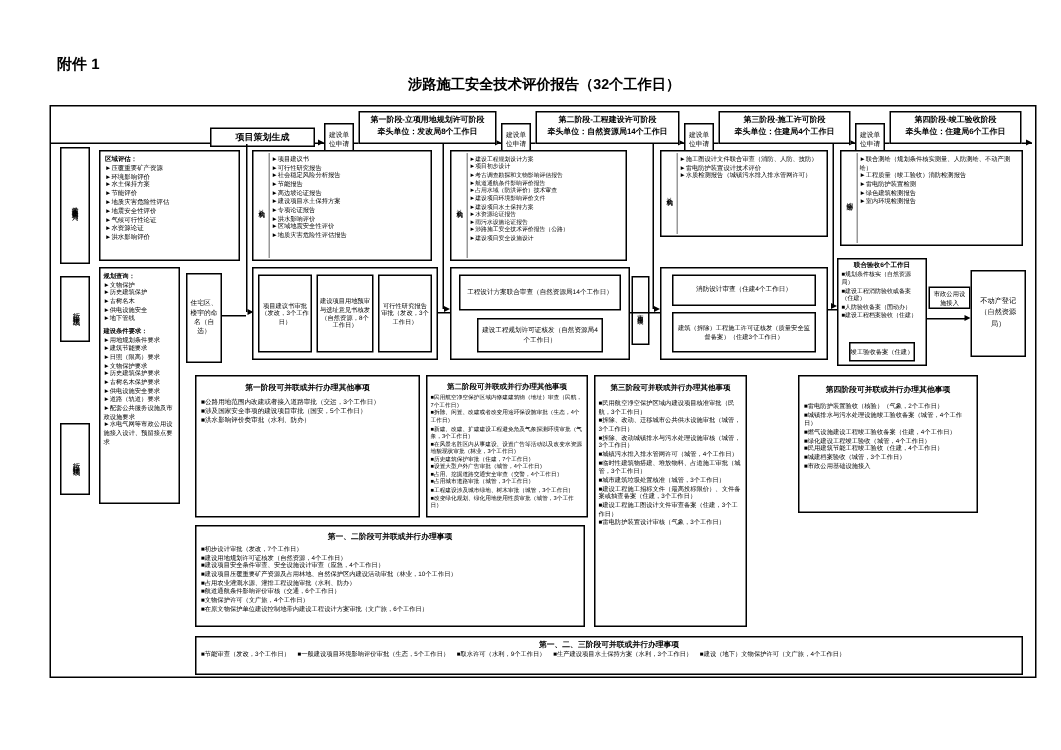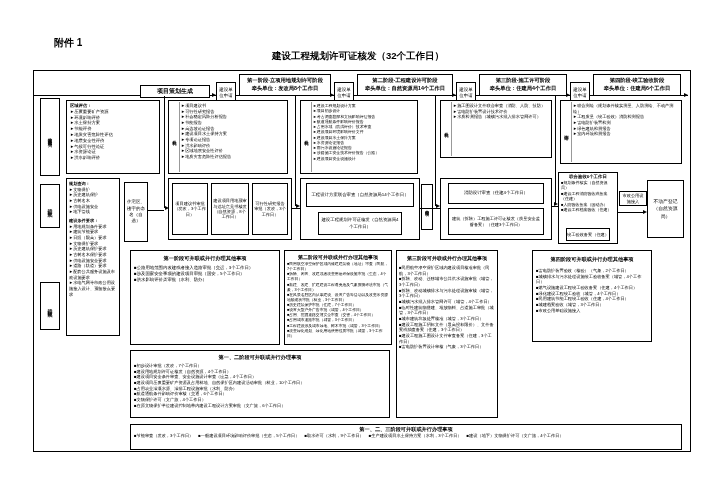--- a/index.html
+++ b/index.html
@@ -19,22 +19,22 @@
   .li{line-height:1.35;}
   .li-inline{display:inline-block;margin-right:5px;line-height:1.4;}
   .agency{position:absolute;left:1px;top:1px;bottom:1px;width:9px;border-right:0.4px solid #999;
           font-size:4.3px;}
   .hdr2{display:flex;flex-direction:column;align-items:center;justify-content:center;
         font-weight:bold;text-align:center;}
 </style>
 </head>
 <body>
 
-<div class="abs b" style="left:54px;top:36px;font-size:10px;">附件 1</div>
-<div class="abs b" style="left:272px;top:50px;font-size:9.5px;">建设工程规划许可证核发（32个工作日）</div>
+<div class="abs b" style="left:38px;top:36px;font-size:10px;">附件 1</div>
+<div class="abs b" style="left:272px;top:50px;font-size:9.5px;">涉路施工安全技术评价报告（32个工作日）</div>
 
 <div class="box" style="left:33px;top:70px;width:658px;height:382px;"></div>
 
 <div class="hl" style="left:34px;top:95px;width:654px;"></div>
 <div class="ahr" style="left:212px;top:92.5px;"></div>
 <div class="ahr" style="left:330px;top:92.5px;"></div>
 <div class="ahr" style="left:452px;top:92.5px;"></div>
 <div class="ahr" style="left:566px;top:92.5px;"></div>
 <div class="ahr" style="left:684px;top:92.5px;"></div>
 

